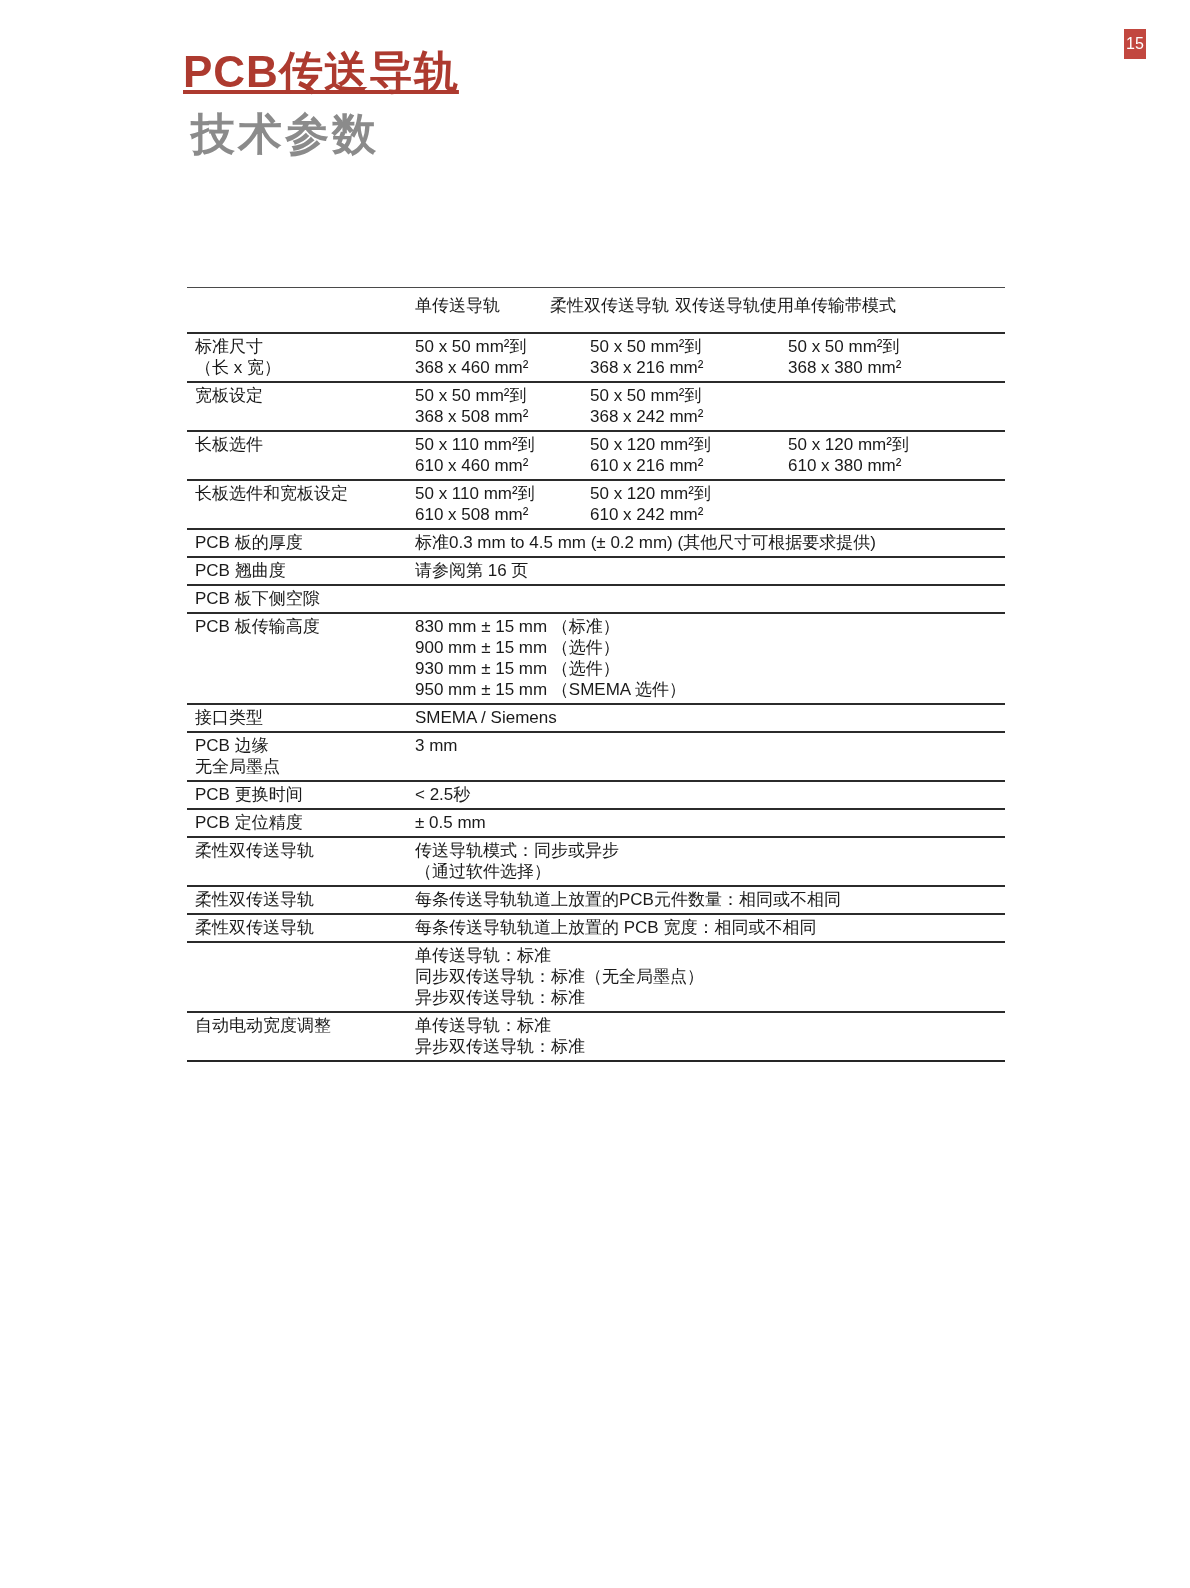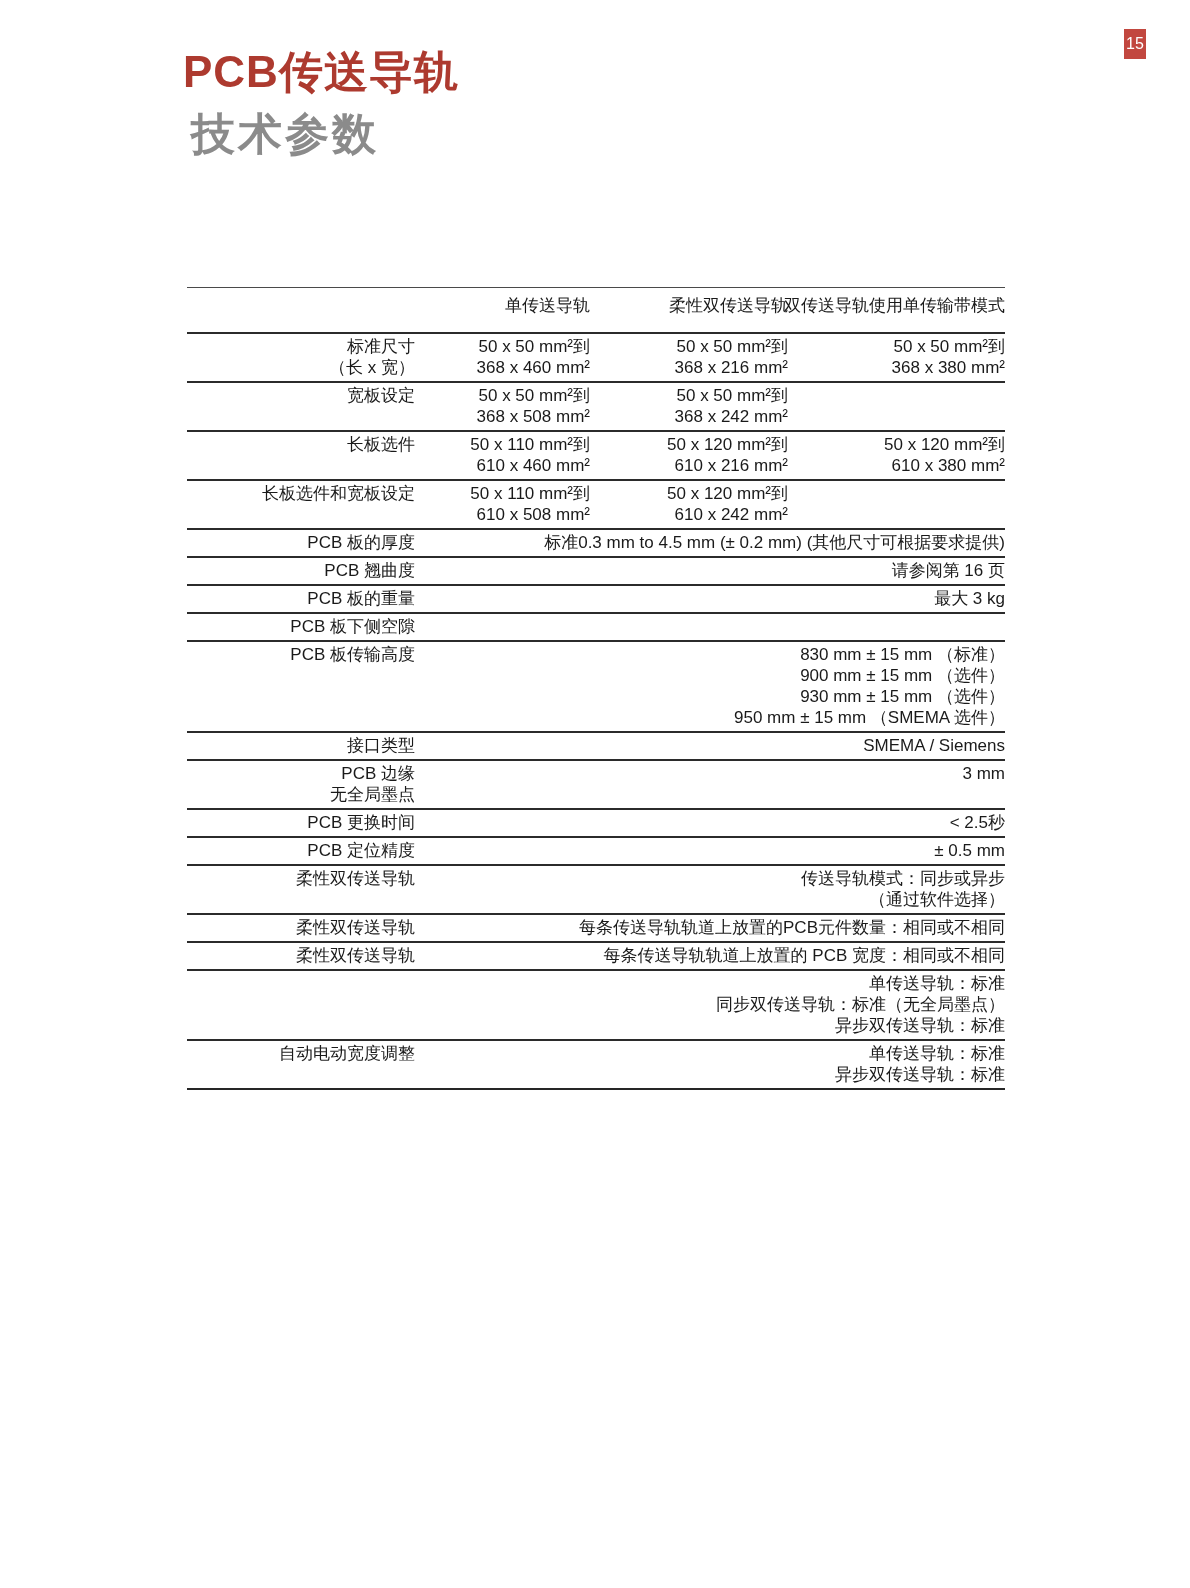--- a/index.html
+++ b/index.html
@@ -19,41 +19,41 @@
     font-size: 16px;
     display: flex; align-items: center; justify-content: center;
   }
   .page-title {
     position: absolute; left: 183px; top: 48px;
     margin: 0;
     font-size: 44px; font-weight: bold;
     color: var(--accent-red, #ad3a2f);
     letter-spacing: 1px;
     line-height: 1.1;
+    text-decoration: underline;
   }
   .page-subtitle {
     position: absolute; left: 183px; top: 102px;
     margin: 8px;
     font-size: 44px; font-weight: bold;
     color: var(--subtitle-gray, #8b8b8b);
     letter-spacing: 3px;
     line-height: 1.1;
   }
   .spec-table {
     position: absolute; left: 187px; top: 287px;
     width: 818px;
     border-top: 1px solid #4a4a4a;
     border-bottom: 2px solid #262626;
     font-size: 17px;
     line-height: 21px;
   }
   .thead, .trow {
     display: grid;
     grid-template-columns: 228px 175px 198px 1fr;
-    text-align: right;
   }
   .thead {
     padding: 7px 0 16px 0;
   }
   .trow {
     border-top: 2px solid #2b2b2b;
     padding: 2px 0 3px 0;
   }
   .cell { overflow: visible; }
   .cell.label { padding-left: 8px; }
@@ -152,28 +152,20 @@
       <div class="trow">
     <div class="cell label">
           <div>PCB 翘曲度</div>
         </div>
   <div class="cell value span">
           <div>请参阅第 16 页</div>
         </div>
       </div>
       <div class="trow">
     <div class="cell label">
-          <div>PCB 板的重量</div>
-        </div>
-  <div class="cell value span">
-          <div>最大 3 kg</div>
-        </div>
-      </div>
-      <div class="trow">
-    <div class="cell label">
           <div>PCB 板下侧空隙</div>
         </div>
       </div>
       <div class="trow">
     <div class="cell label">
           <div>PCB 板传输高度</div>
         </div>
   <div class="cell value span">
           <div>830 mm ± 15 mm （标准）</div>
           <div>900 mm ± 15 mm （选件）</div>

